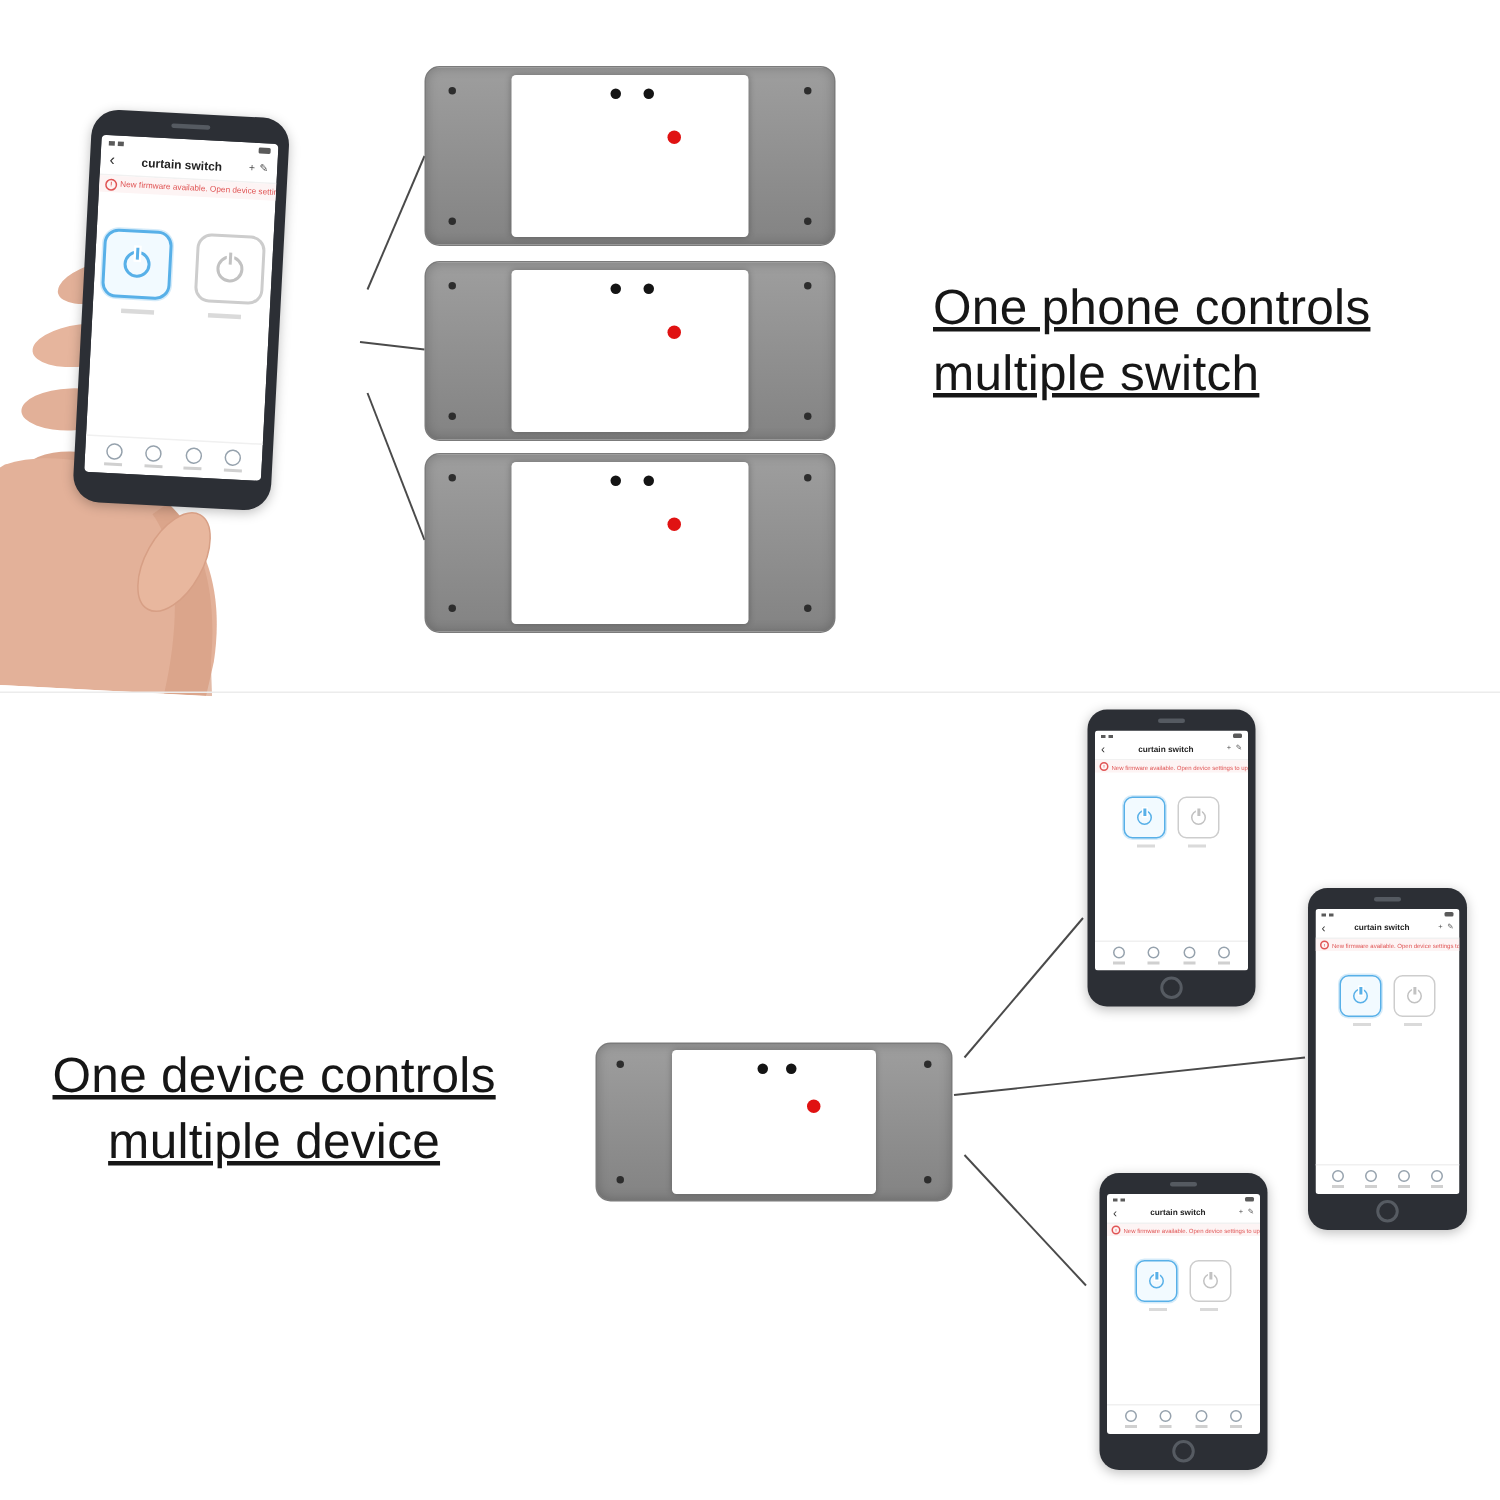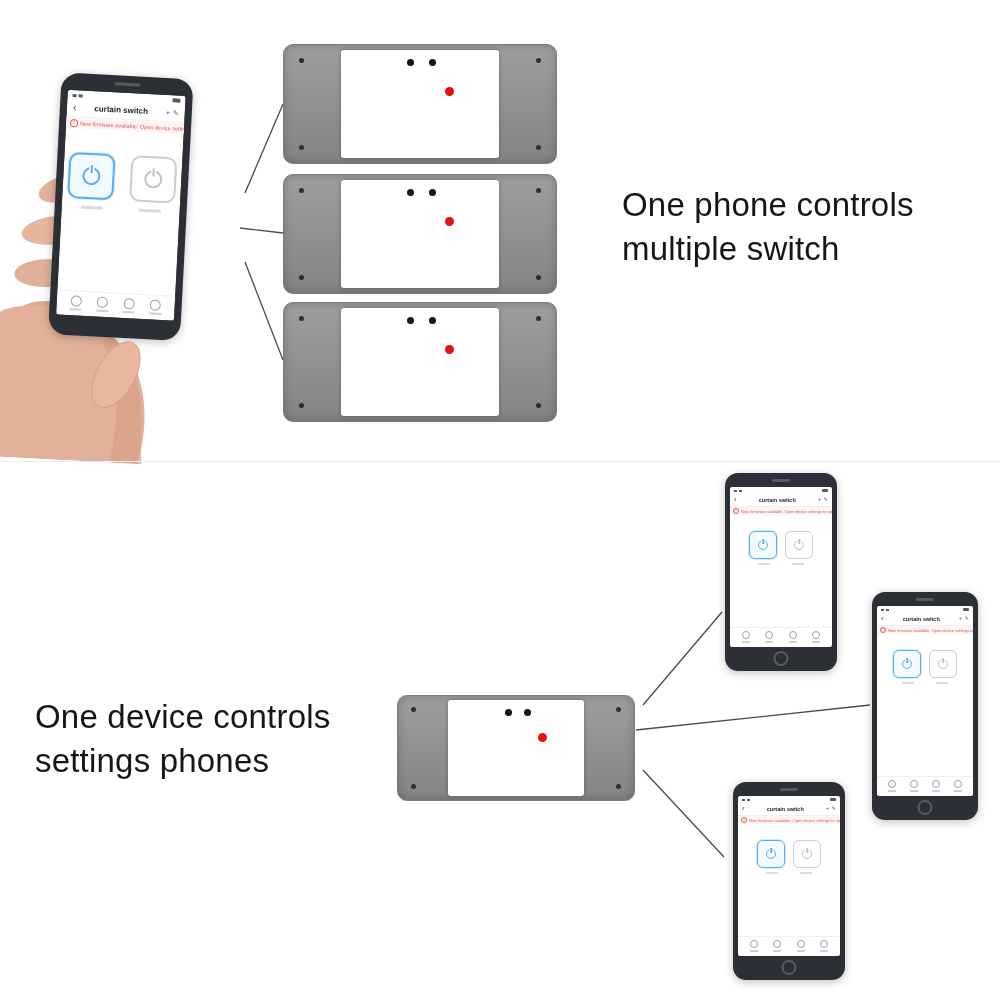--- a/index.html
+++ b/index.html
@@ -4,24 +4,24 @@
 <style>
   html,body{margin:0;padding:0;background:#fff;}
   .canvas{position:relative;width:1000px;height:1000px;background:#fff;overflow:hidden;
           font-family:"Liberation Sans",sans-serif;}
   .section{position:absolute;left:0;width:1000px;}
   .section.top{top:0;height:461px;}
   .section.bottom{top:462px;height:538px;}
   .divider{position:absolute;top:461px;left:0;width:1000px;height:1px;background:#ececec;}
 
   
-  .headline{position:absolute;color:#161616;font-size:33px;line-height:1.32;letter-spacing:.2px;}
+  .headline{position:absolute;color:#161616;font-size:33px;line-height:1.32;letter-spacing:.2px;text-decoration:underline;}
   .headline .hl-line{white-space:nowrap;}
   .headline.top-hl{left:622px;top:183px;}
-  .headline.bottom-hl{left:35px;top:233px;}
+  .headline.bottom-hl{left:35px;top:233px;text-align:center;}
 
   
   .lines{position:absolute;inset:0;pointer-events:none;}
   .lines line{stroke:#4a4a4a;stroke-width:1.3;}
 
   
   .device{position:absolute;background:linear-gradient(#9e9e9e,#838383);border:1px solid #7b7b7b;
           border-radius:10px;box-shadow:inset 0 0 8px rgba(0,0,0,.22);}
   .device.d-top{left:283px;width:272px;height:118px;}
   .device.d1{top:44px;} .device.d2{top:174px;} .device.d3{top:302px;}
@@ -255,21 +255,21 @@
   <div class="section bottom">
 
     <svg class="lines" width="1000" height="538">
       <line x1="643" y1="243" x2="722" y2="150"></line>
       <line x1="636" y1="268" x2="870" y2="243"></line>
       <line x1="643" y1="308" x2="724" y2="395"></line>
     </svg>
 
     <div class="headline bottom-hl">
       <div class="hl-line">One device controls</div>
-      <div class="hl-line">settings phones</div>
+      <div class="hl-line">multiple device</div>
     </div>
 
     <div class="device d-bottom">
       <span class="screw s-tl"></span>
       <span class="screw s-bl"></span>
       <span class="screw s-tr"></span>
       <span class="screw s-br"></span>
       <div class="panel">
         <span class="pdot b1"></span>
         <span class="pdot b2"></span>

